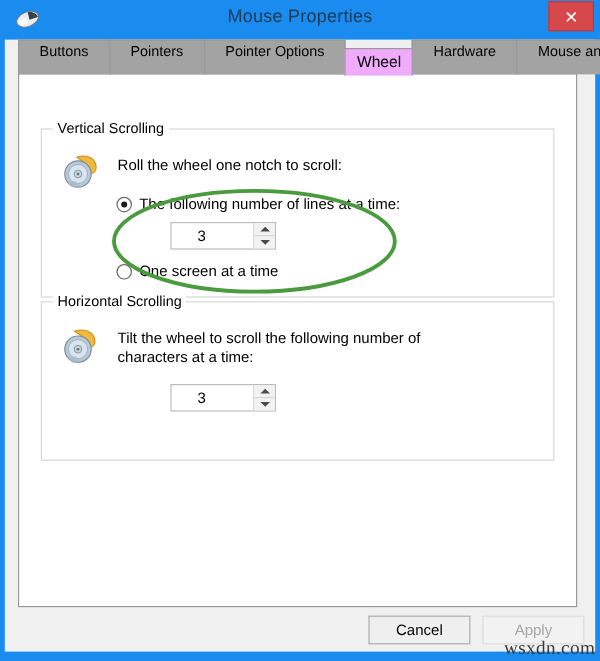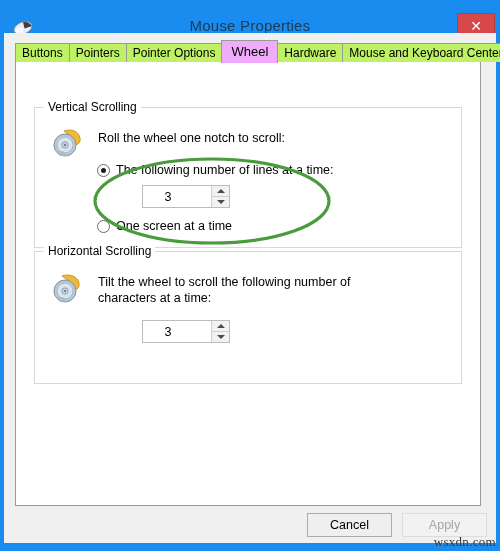--- a/index.html
+++ b/index.html
@@ -21,21 +21,21 @@
     width: 500px;
     height: 551px;
     background: #1a8cf0;
     box-sizing: border-box;
     border: 0;
   }
 
   
   #titlebar {
     position: absolute;
-    left: 0; top: 12px;
+    left: 0; top: 0;
     width: 500px;
     height: 33px;
     background: #1a8cf0;
   }
   #title-icon {
     position: absolute;
     left: 12px; top: 6px;
     width: 22px; height: 20px;
   }
   #title-text {
@@ -77,25 +77,25 @@
   
   #tabstrip {
     position: absolute;
     left: 11px; top: 7px;
     height: 22px;
     display: flex;
     align-items: flex-end;
     z-index: 5;
   }
   .tab {
-    height: 19px;
+    height: 29px;
     line-height: 19px;
-    padding: 0 6px;
+    padding: 0 17px;
     margin-right: -1px;
-    background: #bef264;
+    background: #a3a3a3;
     border: 1px solid #9a9a9a;
     border-bottom: none;
     box-sizing: border-box;
     font-size: 12px;
     color: #000000;
     font-family: "Liberation Sans", sans-serif;
     white-space: nowrap;
     cursor: pointer;
   }
   .tab.active {
@@ -289,21 +289,21 @@
     left: 398px; top: 480px;
     color: #a6a6a6;
     background: #f2f2f2;
     border: 1px solid #dcdcdc;
   }
 
   
   #watermark {
     position: absolute;
     right: 4px; bottom: 1px;
-    font-size: 13px;
+    font-size: 16px;
     color: #3b3b3b;
     font-family: "Liberation Serif", serif;
     z-index: 30;
     letter-spacing: 0.3px;
   }
 </style>
 </head>
 <body>
 
 <div id="window">

